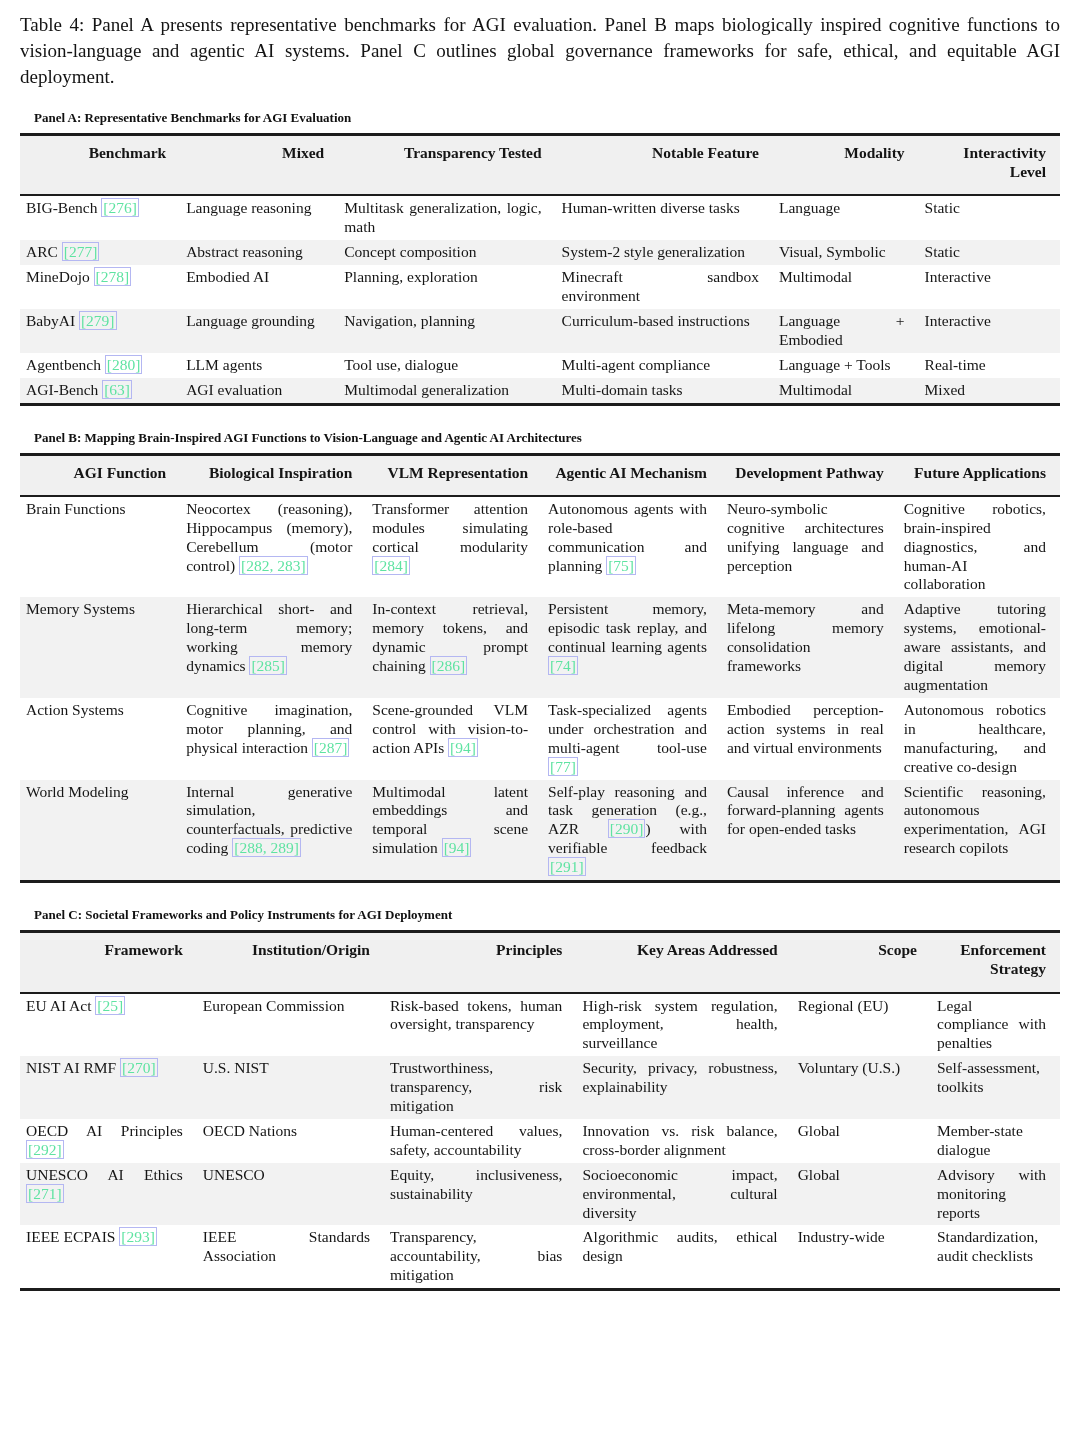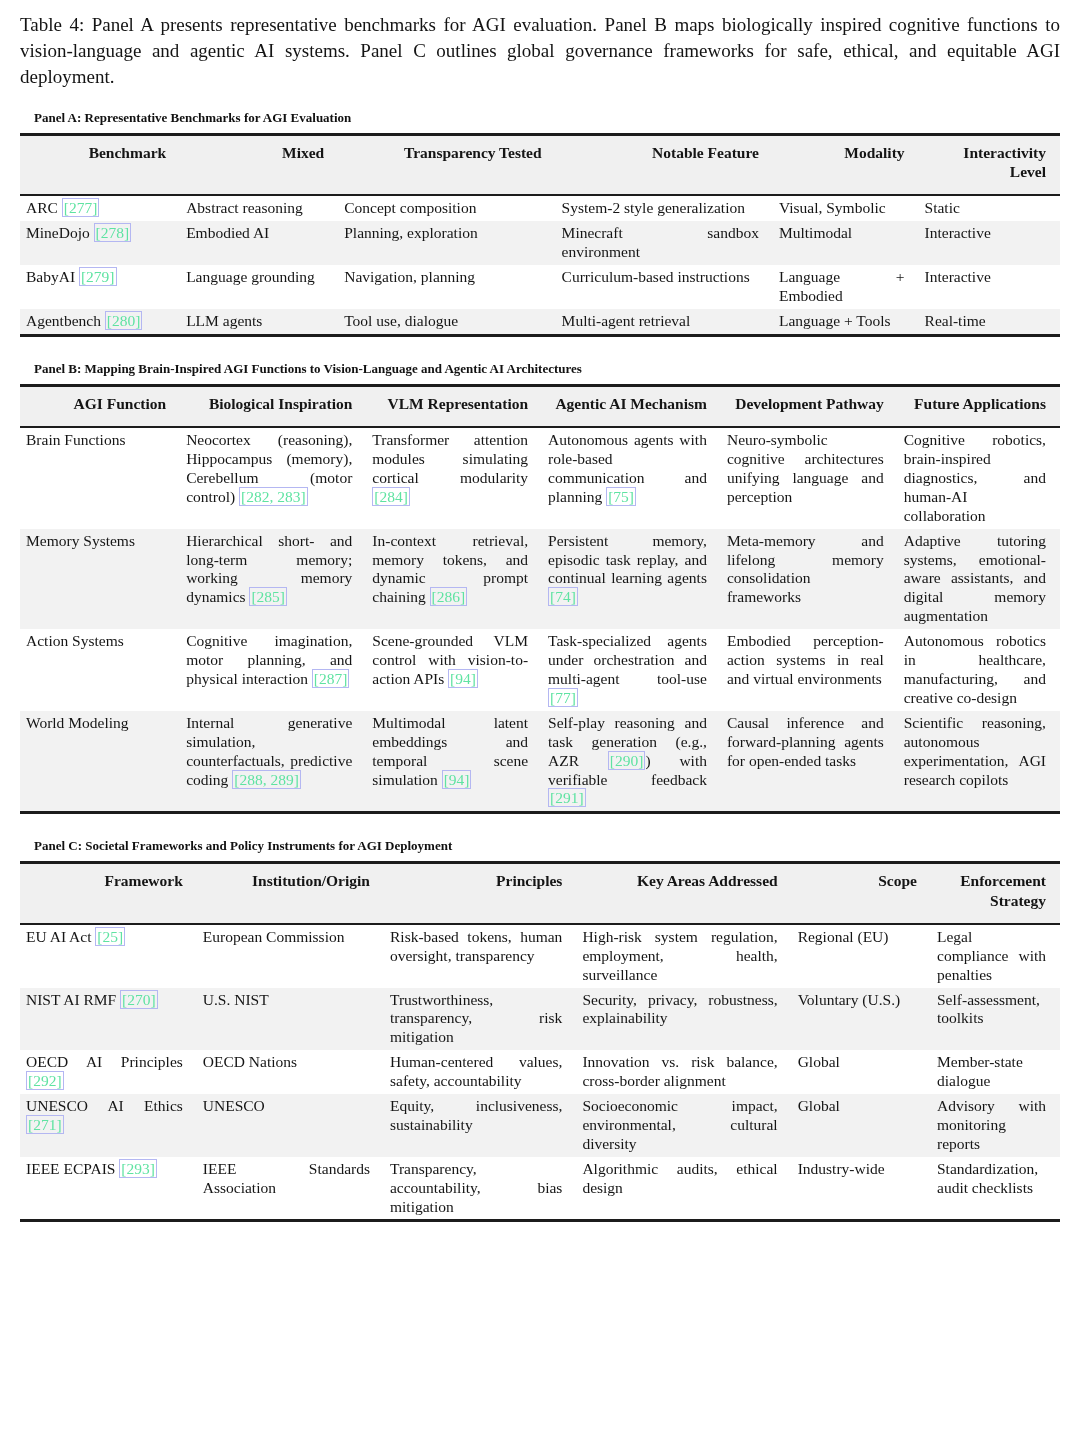--- a/index.html
+++ b/index.html
@@ -90,20 +90,28 @@
             <th>Benchmark</th>
             <th>Mixed</th>
             <th>Transparency Tested</th>
             <th>Notable Feature</th>
             <th>Modality</th>
             <th>Interactivity Level</th>
           </tr>
         </thead>
         <tbody>
           <tr>
+            <td>BIG-Bench <span class="cite">[276]</span></td>
+            <td>Language reasoning</td>
+            <td>Multitask generalization, logic, math</td>
+            <td>Human-written diverse tasks</td>
+            <td>Language</td>
+            <td>Static</td>
+          </tr>
+          <tr>
             <td>ARC <span class="cite">[277]</span></td>
             <td>Abstract reasoning</td>
             <td>Concept composition</td>
             <td>System-2 style generalization</td>
             <td>Visual, Symbolic</td>
             <td>Static</td>
           </tr>
           <tr>
             <td>MineDojo <span class="cite">[278]</span></td>
             <td>Embodied AI</td>
@@ -117,23 +125,31 @@
             <td>Language grounding</td>
             <td>Navigation, planning</td>
             <td>Curriculum-based instructions</td>
             <td>Language + Embodied</td>
             <td>Interactive</td>
           </tr>
           <tr>
             <td>Agentbench <span class="cite">[280]</span></td>
             <td>LLM agents</td>
             <td>Tool use, dialogue</td>
-            <td>Multi-agent retrieval</td>
+            <td>Multi-agent compliance</td>
             <td>Language + Tools</td>
             <td>Real-time</td>
+          </tr>
+          <tr>
+            <td>AGI-Bench <span class="cite">[63]</span></td>
+            <td>AGI evaluation</td>
+            <td>Multimodal generalization</td>
+            <td>Multi-domain tasks</td>
+            <td>Multimodal</td>
+            <td>Mixed</td>
           </tr>
         </tbody>
       </table>
   </section>
 
   <section>
     <h3 class="panel-title">Panel B: Mapping Brain-Inspired AGI Functions to Vision-Language and Agentic AI Architectures</h3>
     <table class="data-table">
         <colgroup>
           <col style="width: 15.4%;">

